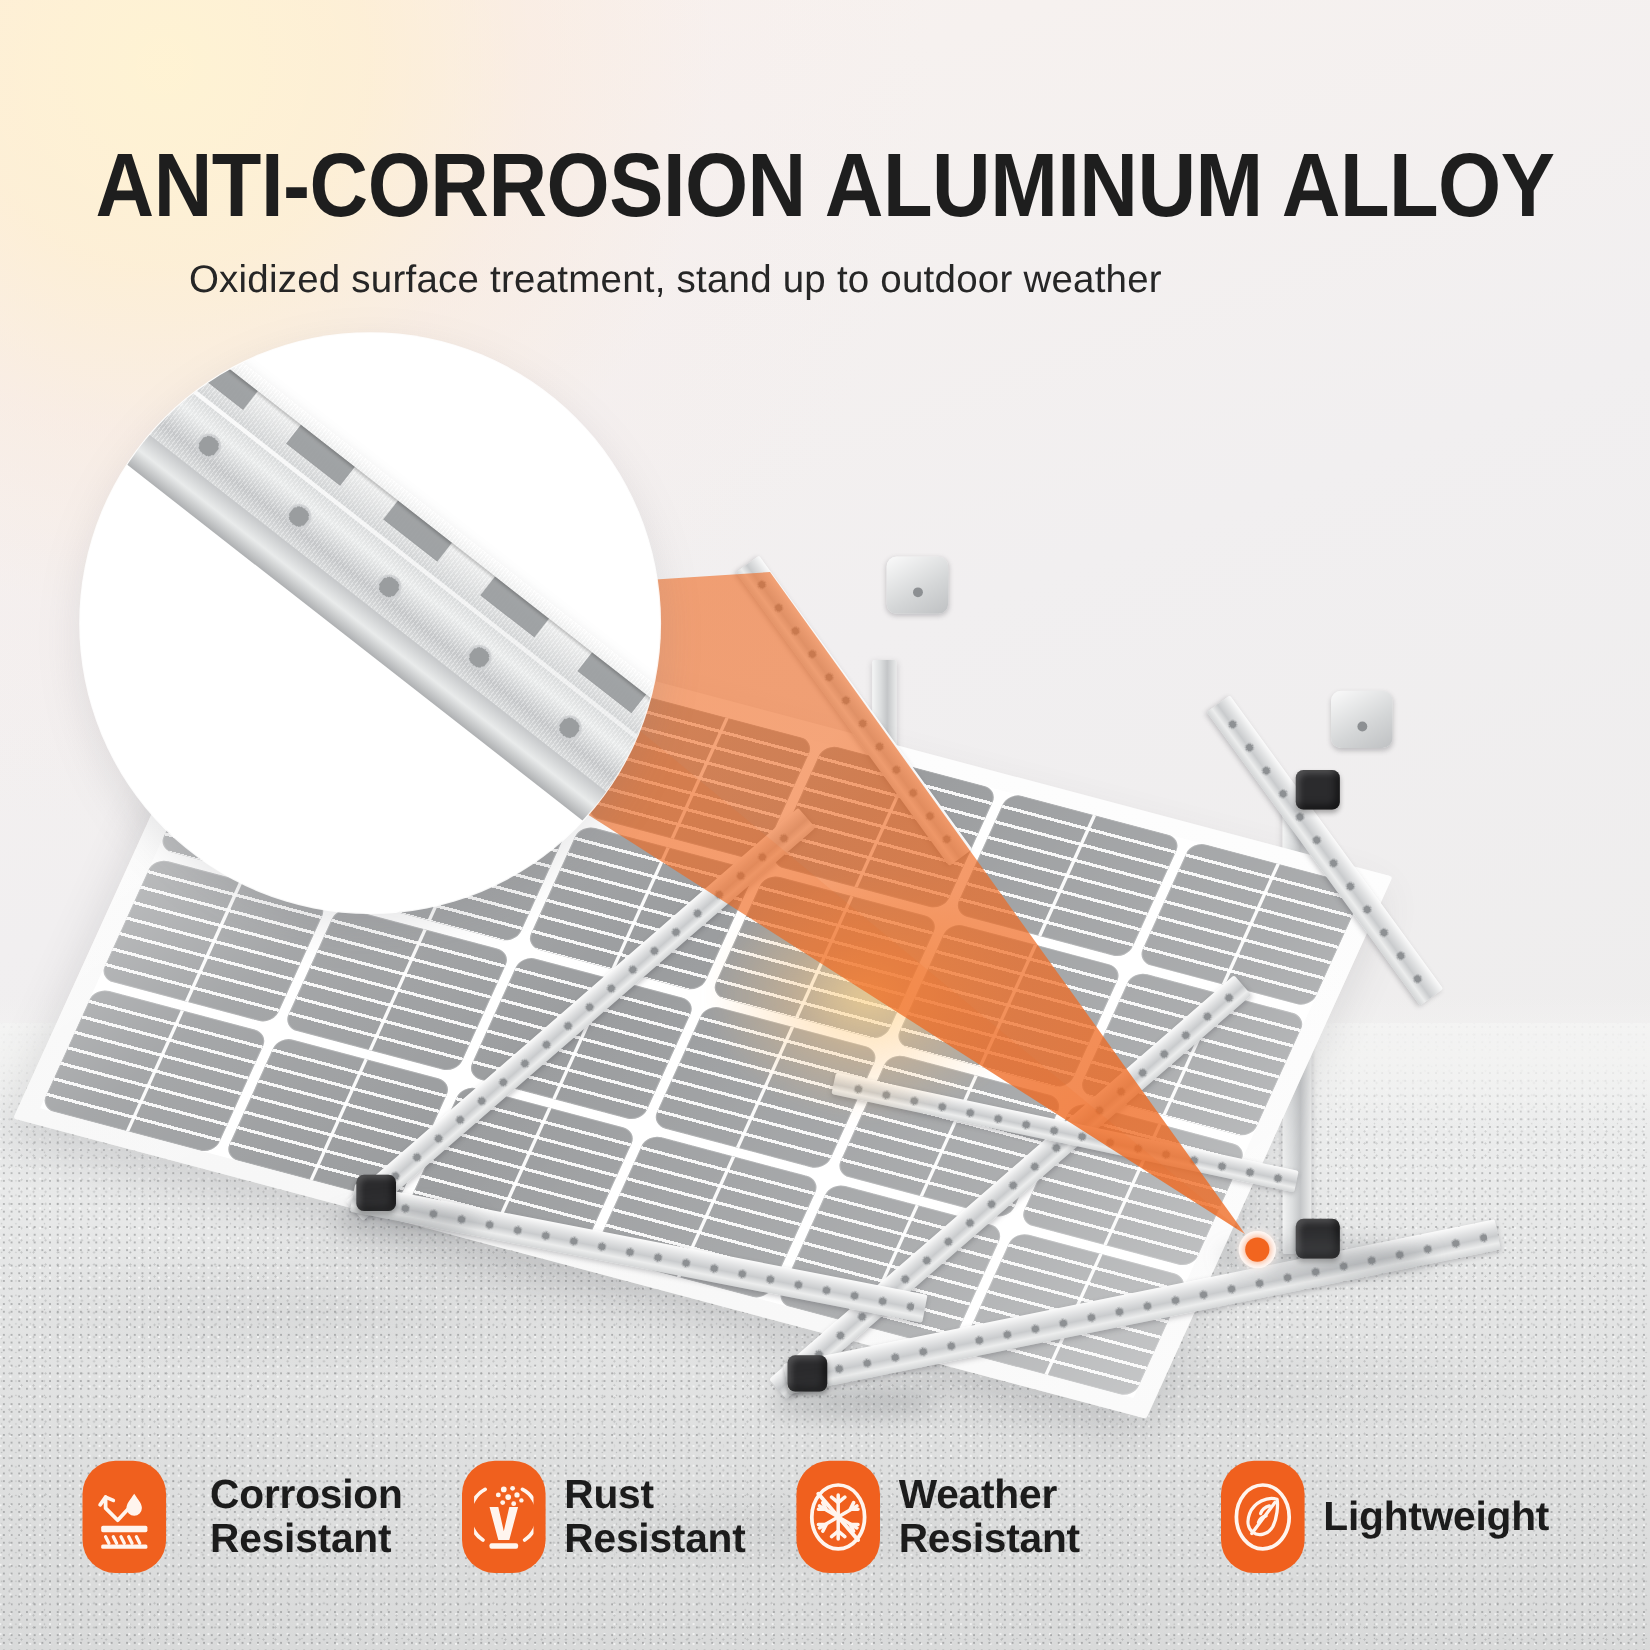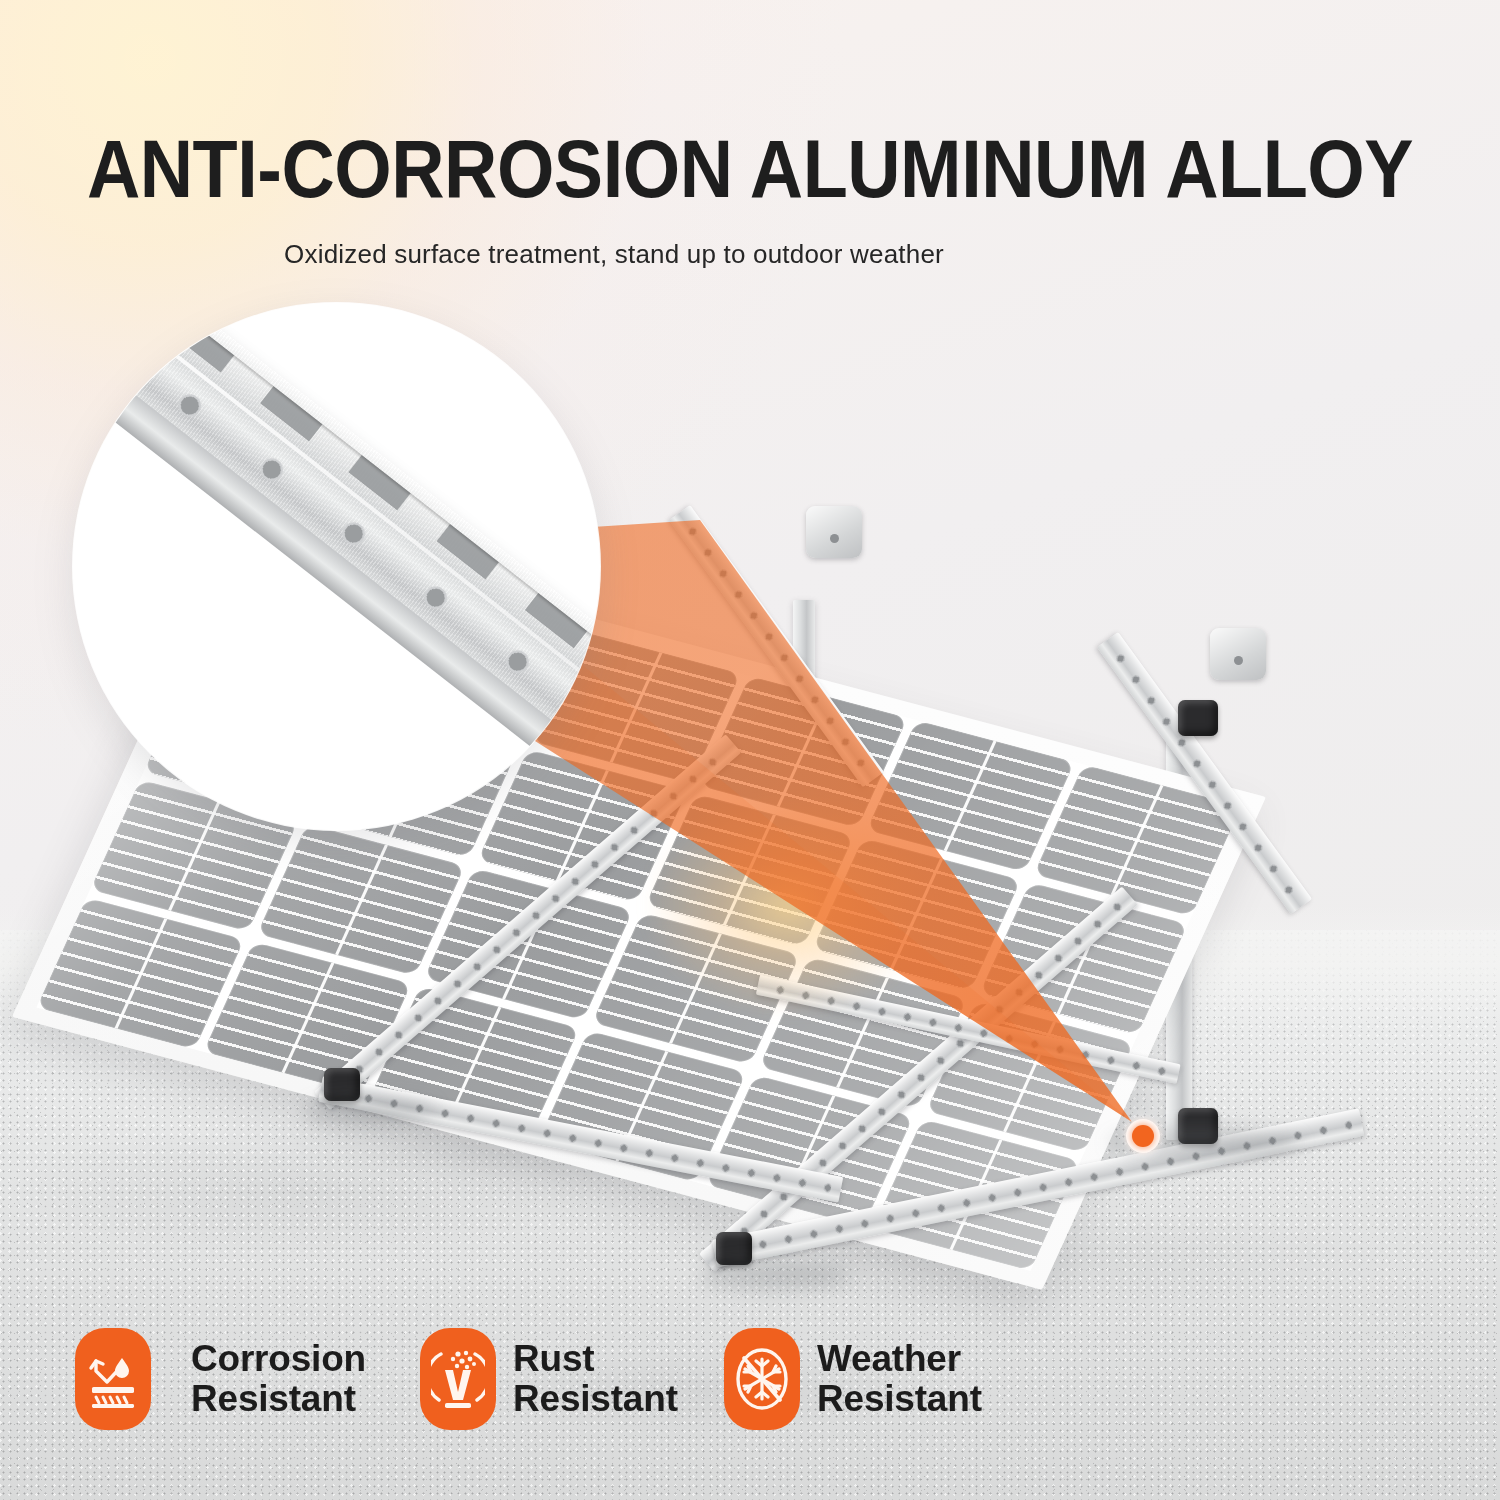--- a/index.html
+++ b/index.html
@@ -49,21 +49,21 @@
   
   .headline{
     position:absolute;left:0;top:126px;width:1500px;text-align:center;
     font-size:82px;line-height:86px;font-weight:700;color:#1e1e1e;
     letter-spacing:-0.5px;
     transform:scaleX(.90);transform-origin:50% 50%;
     white-space:nowrap;
   }
   .subhead{
     position:absolute;left:0;top:232px;width:1228px;text-align:center;
-    font-size:26px;line-height:44px;font-weight:400;color:#262626;
+    font-size:35px;line-height:44px;font-weight:400;color:#262626;
     letter-spacing:.2px;white-space:nowrap;
   }
 
   
   .panel-wrap{position:absolute;left:0;top:0;width:1500px;height:1500px;}
 
   .panel{
     position:absolute;left:236px;top:524px;width:1030px;height:560px;
     background:linear-gradient(180deg,#fdfdfd 0%,#f7f7f7 100%);
     transform:matrix(1,0.265,-0.40,0.88,0,0);
@@ -402,16 +402,30 @@
             <path d="M17 25 L10 25 M17 25 L14 19 M39 39 L46 39 M39 39 L42 45"></path>
             <path d="M39 25 L46 25 M39 25 L42 19 M17 39 L10 39 M17 39 L14 45"></path>
           </g>
           <path d="M10 11 L46 53" stroke="#fff5ee" stroke-width="3.6" stroke-linecap="round"></path>
         </svg>
       </div>
       <div class="badge-label">Weather
 Resistant</div>
     </div>
 
+    <div class="badge" style="left:1110px;">
+      <div class="badge-icon">
+        <svg width="56" height="64" viewBox="0 0 56 64">
+          <ellipse cx="28" cy="32" rx="24" ry="29" fill="none" stroke="#fff5ee" stroke-width="3.4"></ellipse>
+          <g fill="none" stroke="#fff5ee" stroke-width="3" stroke-linecap="round" stroke-linejoin="round">
+            <path d="M41 16 c-9 -3 -21 3 -25 13 c-3 8 -1 14 3 17 c5 4 14 2 18 -5 c4 -8 5 -19 4 -25 z"></path>
+            <path d="M39 19 L18 47"></path>
+            <path d="M34 22 c-4 1 -7 4 -8 7"></path>
+            <path d="M31 31 c-4 1 -6 3 -7 6"></path>
+          </g>
+        </svg>
+      </div>
+      <div class="badge-label">Lightweight</div>
+    </div>
 
   </div>
 
 </div>
 
 </body></html>

